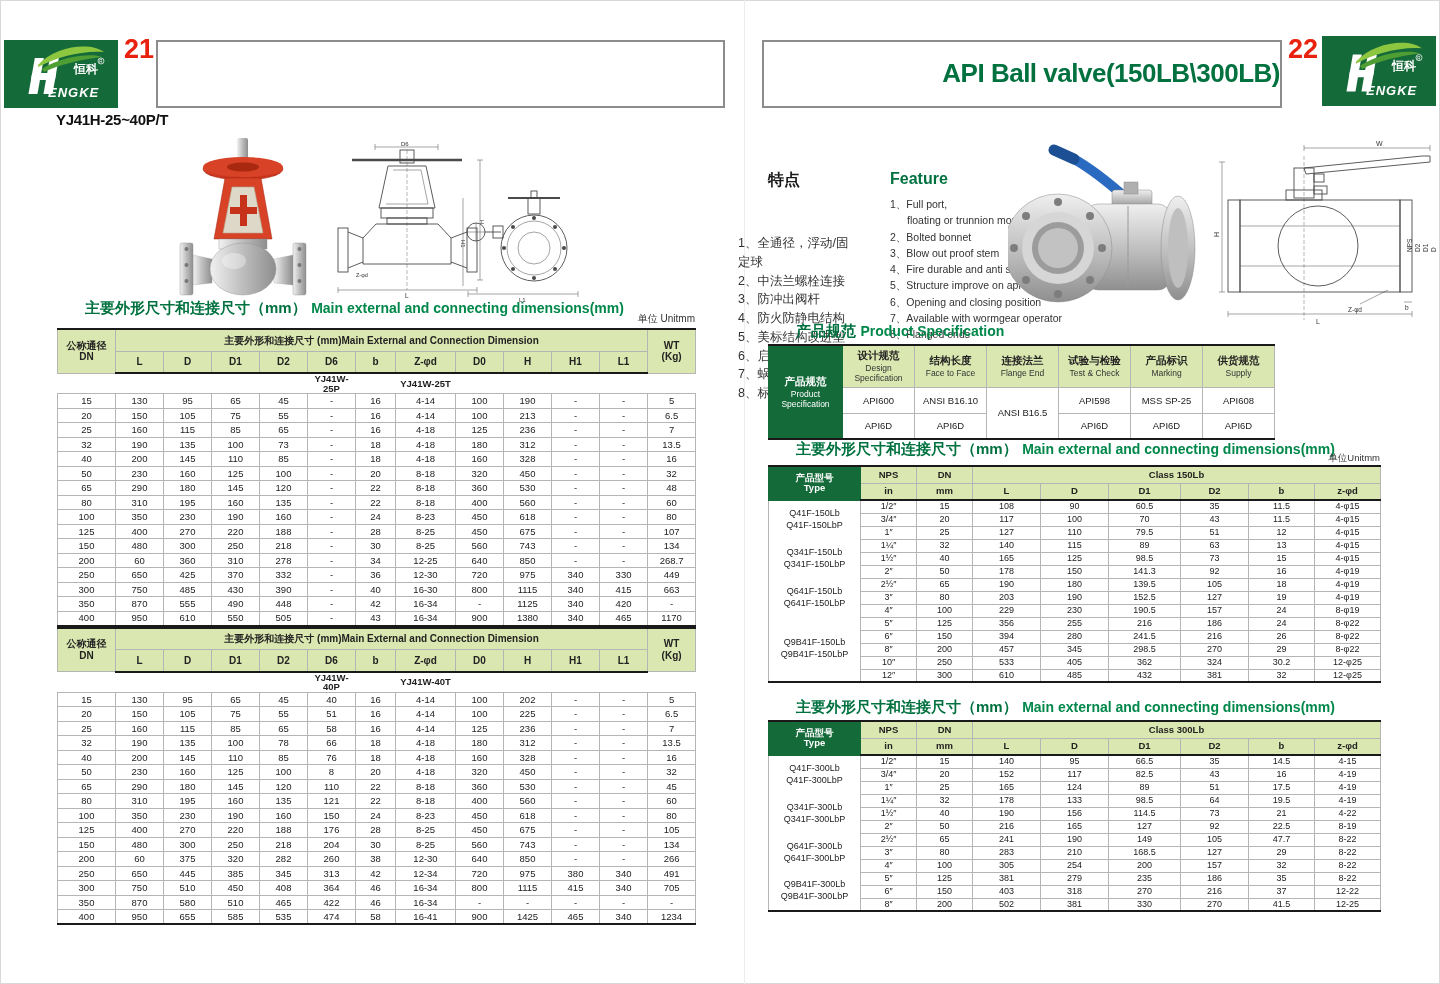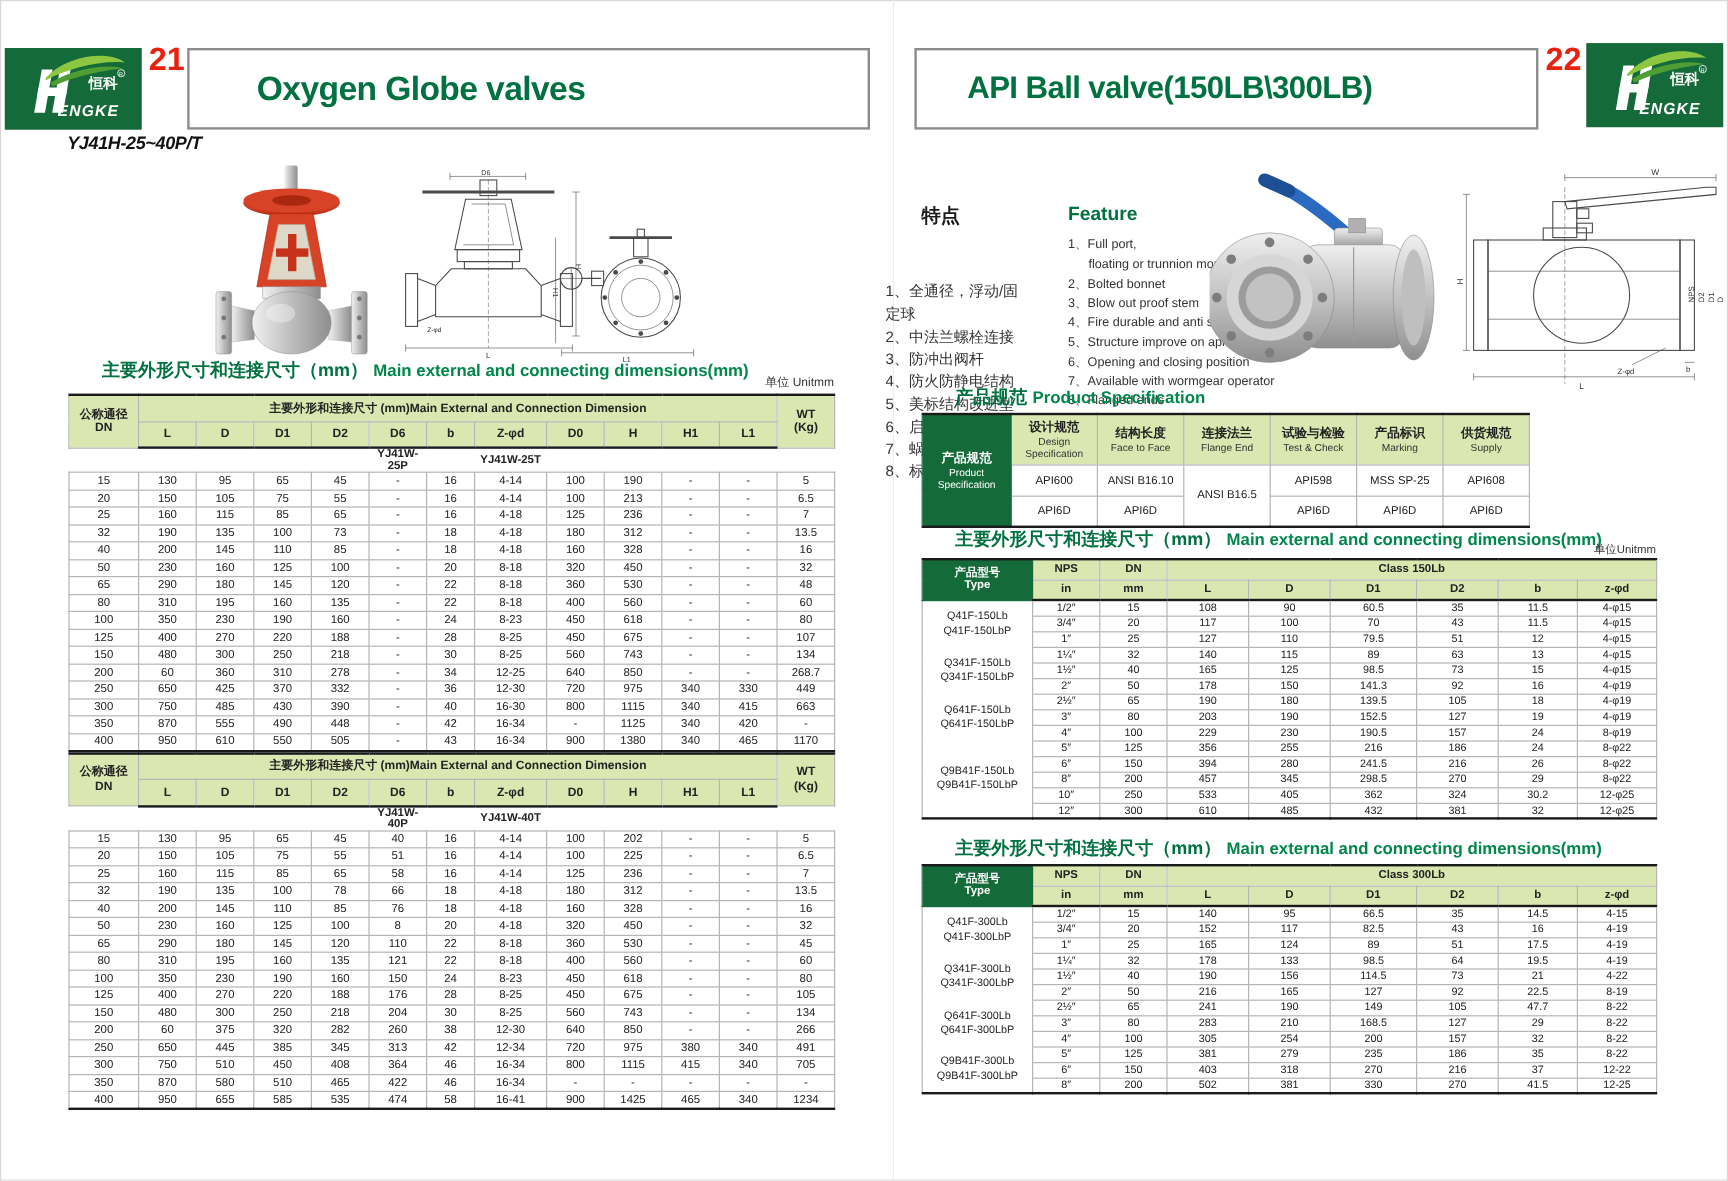--- a/index.html
+++ b/index.html
@@ -81,23 +81,22 @@
     <path d="M34 25 C 52 5, 88 2, 100 12 C 80 10, 52 17, 34 27 Z" fill="#8dc63f"></path>
     <path d="M38 29 C 58 16, 88 13, 98 17 C 78 19, 54 25, 40 32 Z" fill="#4f9e33"></path>
     <text x="70" y="33" font-size="12" fill="#fff" font-weight="bold">恒科</text>
     <circle cx="97" cy="21" r="3" fill="none" stroke="#fff" stroke-width="0.7"></circle>
     <text x="95.2" y="23" font-size="4.5" fill="#fff">R</text>
     <text x="44" y="57" font-size="13" fill="#fff" font-weight="bold" font-style="italic" letter-spacing="1">ENGKE</text>
   </svg>
 </div>
 <div class="abs page-num" style="left:124px;top:34px;">21</div>
 <div class="abs title-box" style="left:156px;top:40px;width:569px;padding-left:56px;">
-  <div class="title-en">Oxygen Globe valves</div>
-</div>
-<div class="abs model-label" style="left:56px;top:111px;font-style:italic;">YJ41H-25~40P/T</div>
+</div>
+<div class="abs model-label" style="left:56px;top:111px;">YJ41H-25~40P/T</div>
 
 <div class="abs" style="left:178px;top:136px;">
   <svg width="130" height="164" viewBox="0 0 130 164">
     <defs>
       <linearGradient id="gA" x1="0" y1="0" x2="1" y2="0">
         <stop offset="0" stop-color="#f1f1f1"></stop>
           <stop offset="0.5" stop-color="#bdbdbd"></stop>
           <stop offset="1" stop-color="#8e8e8e"></stop>
       </linearGradient>
       <linearGradient id="gR" x1="0" y1="0" x2="0" y2="1">
@@ -805,21 +804,21 @@
           <td>900</td>
           <td>1425</td>
           <td>465</td>
           <td>340</td>
           <td>1234</td>
         </tr>
       </tbody>
   </table>
 </div>
 
-<div class="abs title-box" style="left:762px;top:40px;width:520px;padding-left:42px;">
+<div class="abs title-box" style="left:762px;top:40px;width:520px;padding-left:42px;text-align:right;">
   <div class="title-en" style="font-size:26px;">API Ball valve(150LB\300LB)</div>
 </div>
 <div class="abs page-num" style="left:1288px;top:34px;">22</div>
 <div class="abs logo-box" style="left:1322px;top:36px;height:70px;">
   <svg viewBox="0 0 114 68" width="114" height="70" preserveAspectRatio="none">
     <rect width="114" height="68" fill="#156a3a"></rect>
     <g transform="skewX(-10) translate(8,0)">
       <rect x="26" y="18" width="9" height="36" fill="#fff"></rect>
       <rect x="41" y="18" width="9" height="36" fill="#fff"></rect>
       <rect x="26" y="33" width="24" height="7" fill="#fff"></rect>

